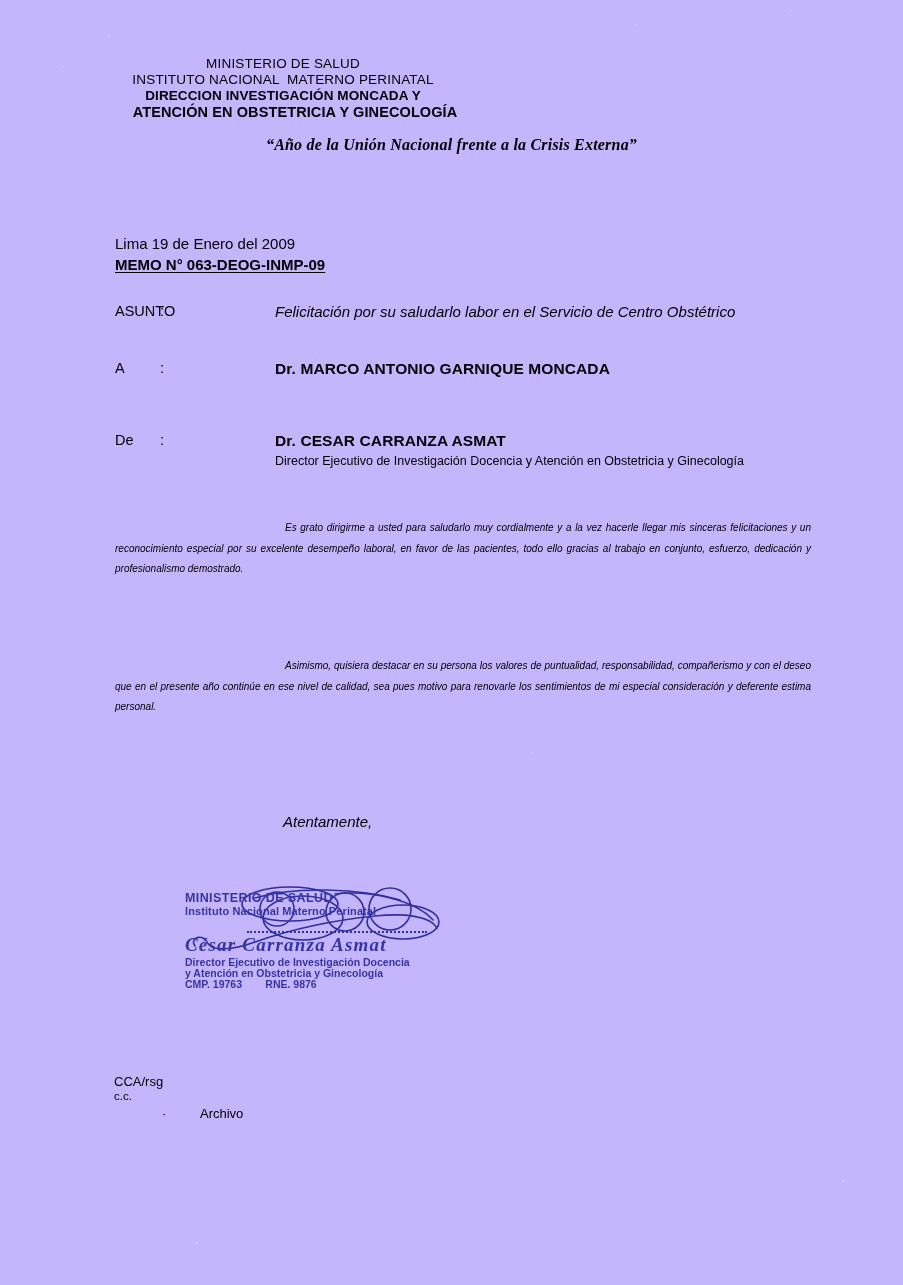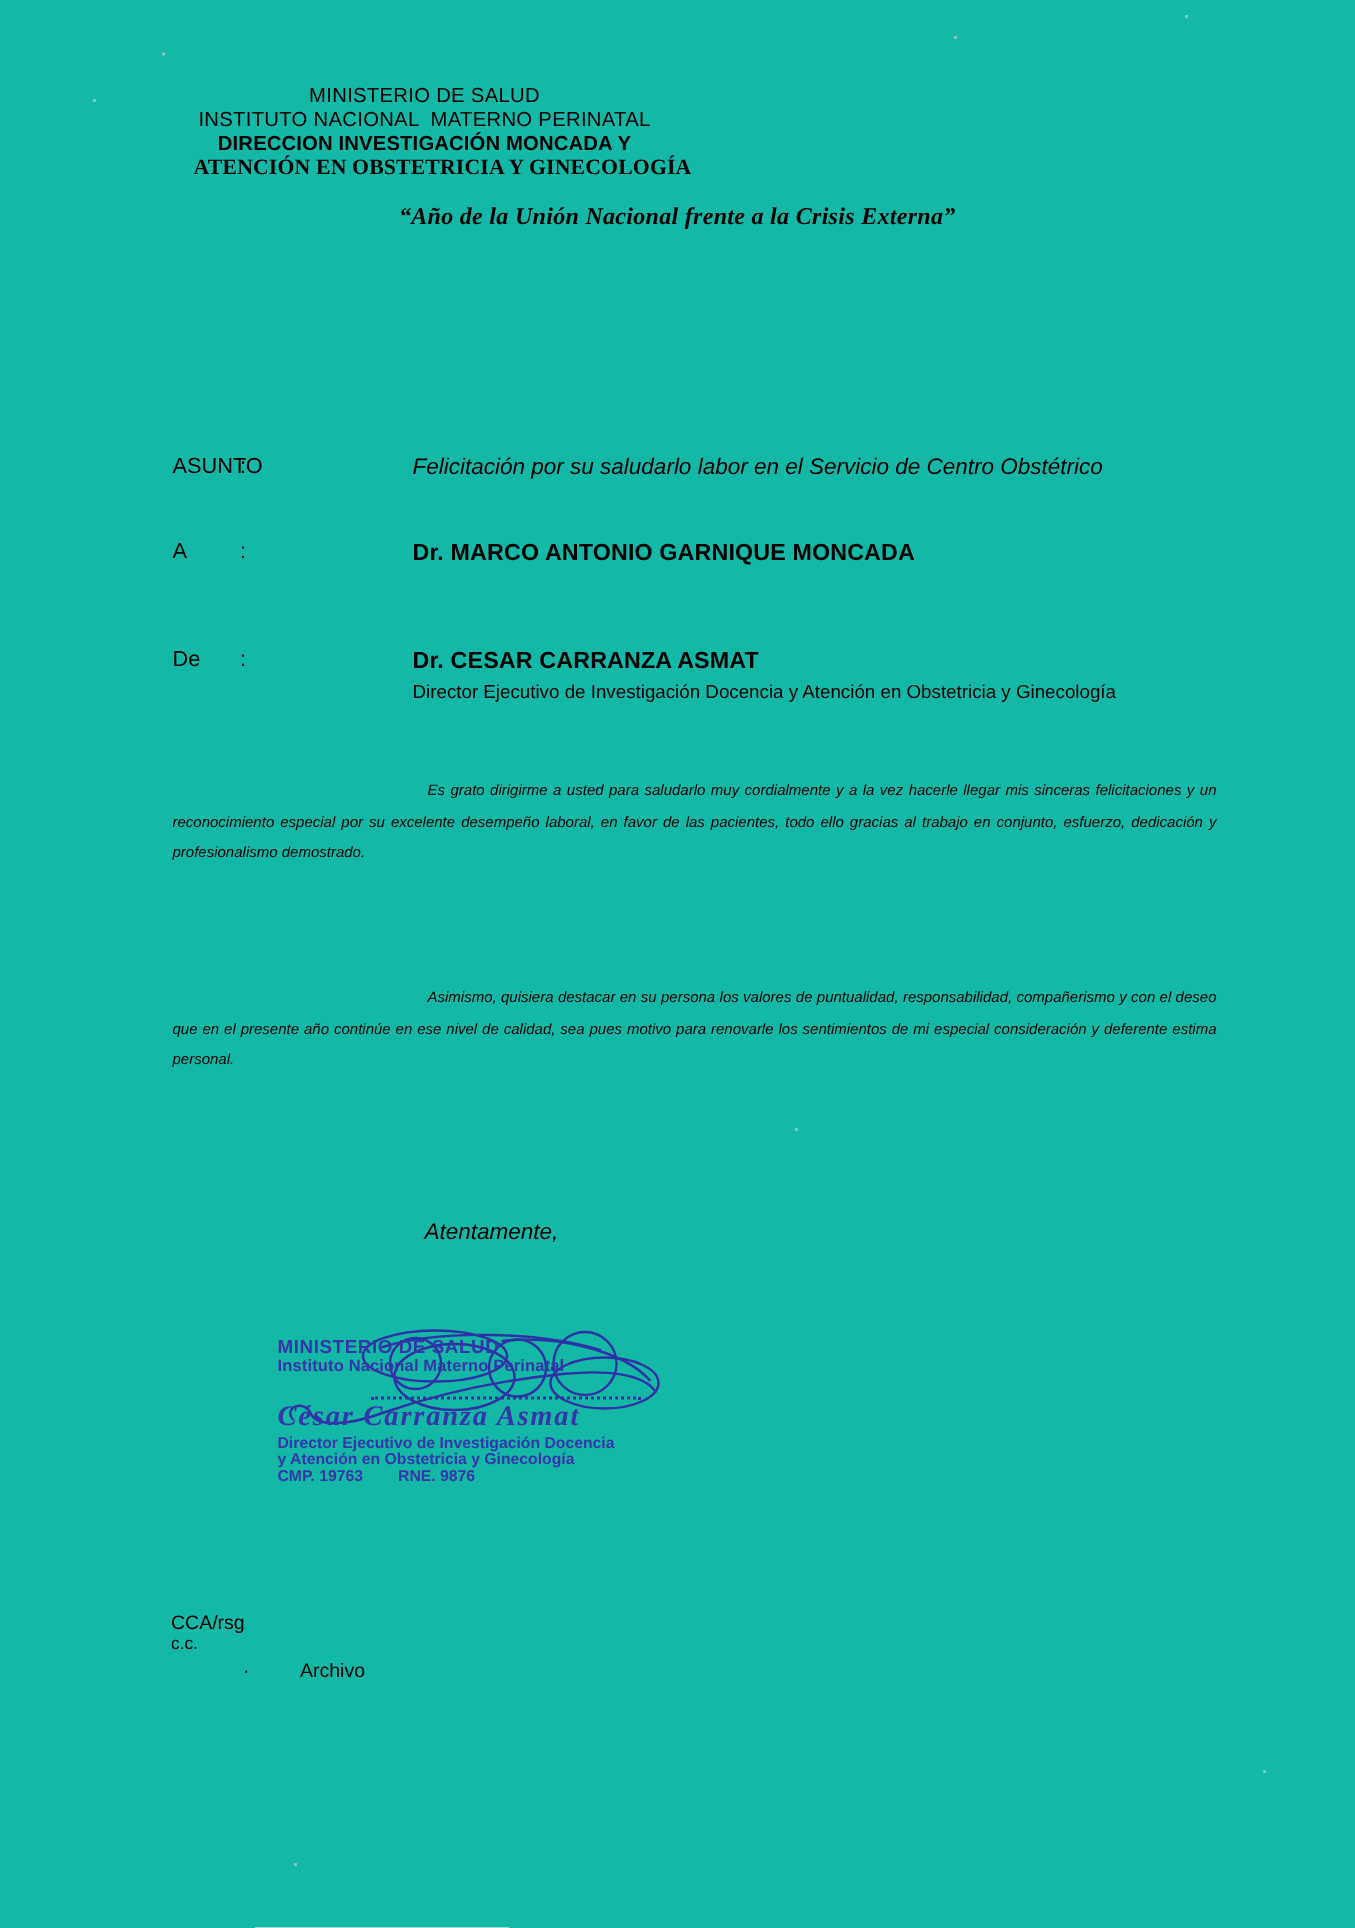--- a/index.html
+++ b/index.html
@@ -10,21 +10,21 @@
   }
   body {
     font-family: "Liberation Sans", sans-serif;
     color: #000000;
     -webkit-font-smoothing: antialiased;
   }
   .page {
     position: relative;
     width: 903px;
     height: 1285px;
-    background: #14b8a6;
+    background: #c4b5fd;
     overflow: hidden;
   }
 
   
   .letterhead {
     position: absolute;
     left: 0;
     top: 56px;
     width: 566px;       
     text-align: center;
@@ -46,21 +46,21 @@
     font-weight: 400;
     letter-spacing: .2px;
   }
   .lh-3 {
     font-family: "Liberation Sans", sans-serif;
     font-size: 13.5px;
     font-weight: 700;
     letter-spacing: .1px;
   }
   .lh-4 {
-    font-family: Liberation Serif, serif;
+    font-family: Liberation Sans, sans-serif;
     font-size: 14.5px;
     font-weight: 700;
     letter-spacing: .1px;
     padding-left: 24px;
   }
 
   
   .motto {
     position: absolute;
     left: 0;
@@ -289,20 +289,24 @@
 
   <div class="letterhead">
     <span class="lh-line lh-1">MINISTERIO DE SALUD</span>
     <span class="lh-line lh-2">INSTITUTO NACIONAL  MATERNO PERINATAL</span>
     <span class="lh-line lh-3">DIRECCION INVESTIGACIÓN MONCADA Y</span>
     <span class="lh-line lh-4">ATENCIÓN EN OBSTETRICIA Y GINECOLOGÍA</span>
   </div>
 
   <div class="motto">“Año de la Unión Nacional frente a la Crisis Externa”</div>
 
+  <div class="datebox">
+    <div class="date-line">Lima 19 de Enero del 2009</div>
+    <div><span class="memo-line">MEMO N° 063-DEOG-INMP-09</span></div>
+  </div>
 
   <div class="field" id="row-asunto">
     <span class="field-label">ASUNTO</span>
     <span class="field-colon">:</span>
     <span class="field-value"><span class="v-asunto">Felicitación por su saludarlo labor en el Servicio de Centro Obstétrico</span></span>
   </div>
 
   <div class="field" id="row-a">
     <span class="field-label">A</span>
     <span class="field-colon">:</span>

